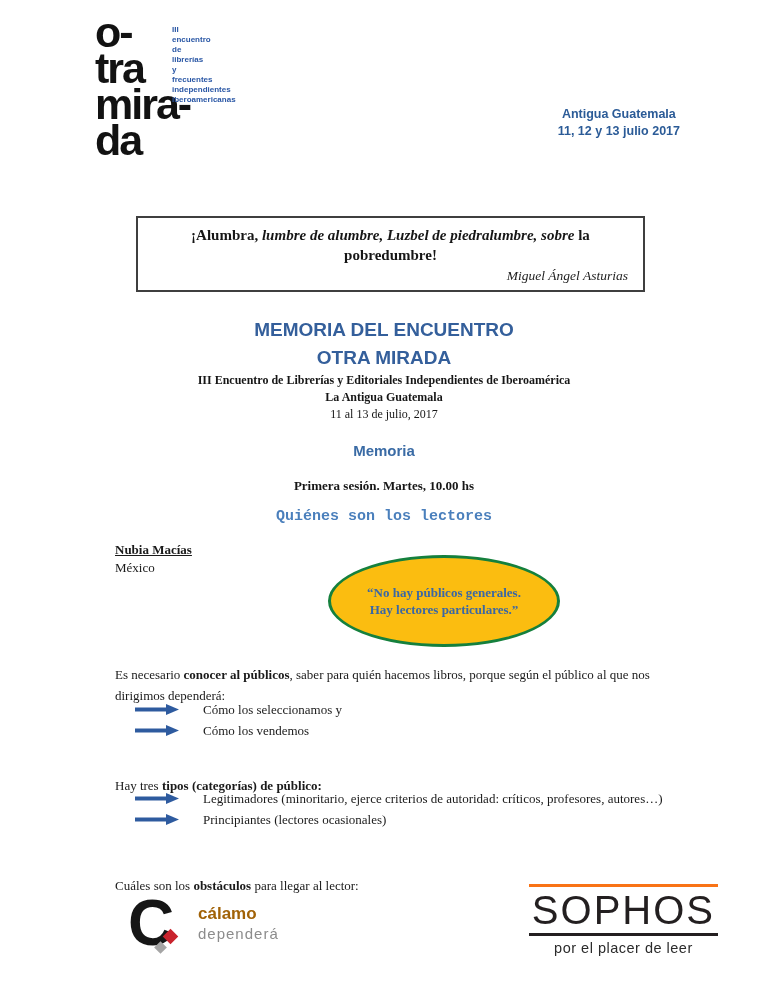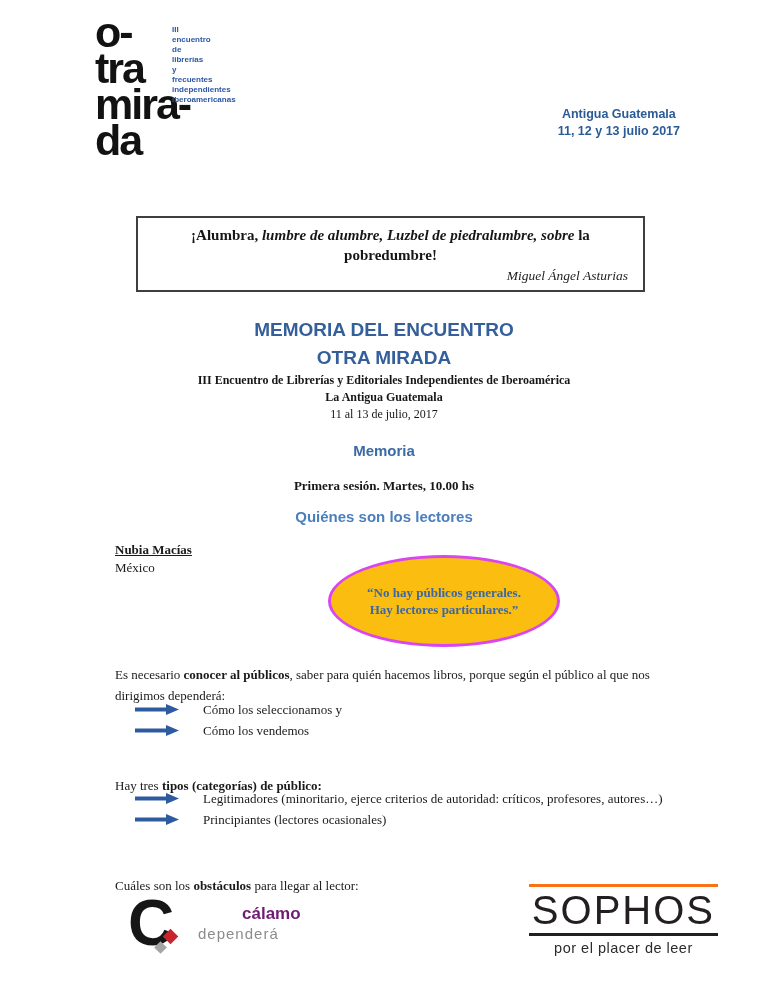--- a/index.html
+++ b/index.html
@@ -25,27 +25,27 @@
   .quote-attr{margin:2px 0 0;text-align:right;font-style:italic;font-size:13.5px;
               line-height:18px;font-weight:400;color:#222;}
 
   .center{position:absolute;left:0;width:768px;text-align:center;}
   .h-main{font-family:"Liberation Sans",sans-serif;font-weight:700;font-size:19px;
           line-height:28px;color:#345F9B;}
   .t-sub{font-size:12px;line-height:17px;font-weight:700;color:#161616;}
   .t-reg{font-size:12px;line-height:17px;font-weight:400;color:#161616;}
   .h-memoria{font-family:"Liberation Sans",sans-serif;font-weight:700;font-size:15px;color:#3A6BA5;}
   .h-session{font-size:13px;font-weight:700;color:#161616;}
-  .h-topic{font-family:Liberation Sans, sans-serif;font-weight:700;font-size:15px;color:#4A7FBC;}
+  .h-topic{font-family:Liberation Mono, monospace;font-weight:700;font-size:15px;color:#4A7FBC;}
 
   .speaker{position:absolute;left:115px;top:541px;font-size:13px;line-height:18px;}
   .speaker-name{font-weight:700;text-decoration:underline;}
 
   .bubble{position:absolute;left:328px;top:555px;width:226px;height:86px;background:#FBBD10;
-          border:3px solid #d946ef;border-radius:50%;display:flex;align-items:center;justify-content:center;}
+          border:3px solid #15803d;border-radius:50%;display:flex;align-items:center;justify-content:center;}
   .bubble-text{width:155px;text-align:center;color:#3A67A5;font-weight:700;font-size:13px;line-height:17px;}
 
   .para{position:absolute;left:115px;width:566px;font-size:13px;line-height:21px;}
   #para1{top:651px;}
   #para2{top:762px;}
   #para3{top:862px;}
   .b{font-weight:700;}
 
   .arrow-list{position:absolute;left:135px;}
   #list1{top:699px;}
@@ -56,21 +56,21 @@
 
   
   .calamo{position:absolute;left:128px;top:895px;display:flex;align-items:flex-start;gap:16px;}
   .calamo-c{position:relative;width:54px;height:58px;font-family:"Liberation Sans",sans-serif;
             font-weight:700;font-size:64px;line-height:56px;color:#161616;}
   .d-red{position:absolute;width:11px;height:11px;background:#C9232D;transform:rotate(45deg);
          left:37px;top:36px;}
   .d-gray{position:absolute;width:9px;height:9px;background:#A5A5A5;transform:rotate(45deg);
           left:28px;top:48px;}
   .calamo-text{margin-top:9px;font-family:"Liberation Sans",sans-serif;}
-  .calamo-name{font-weight:700;font-size:17px;line-height:20px;color:#701a75;margin-left:44px;}
+  .calamo-name{font-weight:700;font-size:17px;line-height:20px;color:#a16207;}
   .calamo-sub{font-size:15px;line-height:19px;color:#8C8C8C;letter-spacing:1px;}
 
   .sophos{position:absolute;right:50px;top:884px;text-align:center;
           font-family:"Liberation Sans",sans-serif;color:#231F20;}
   .sophos-name{display:inline-block;border-top:3px solid #f97316;border-bottom:3px solid #231F20;
                font-size:40px;font-weight:400;letter-spacing:2px;line-height:46px;padding:0 3px;}
   .sophos-tagline{margin-top:4px;font-size:14.5px;letter-spacing:0.5px;color:#2B2B2B;}
 </style>
 </head>
 <body>

